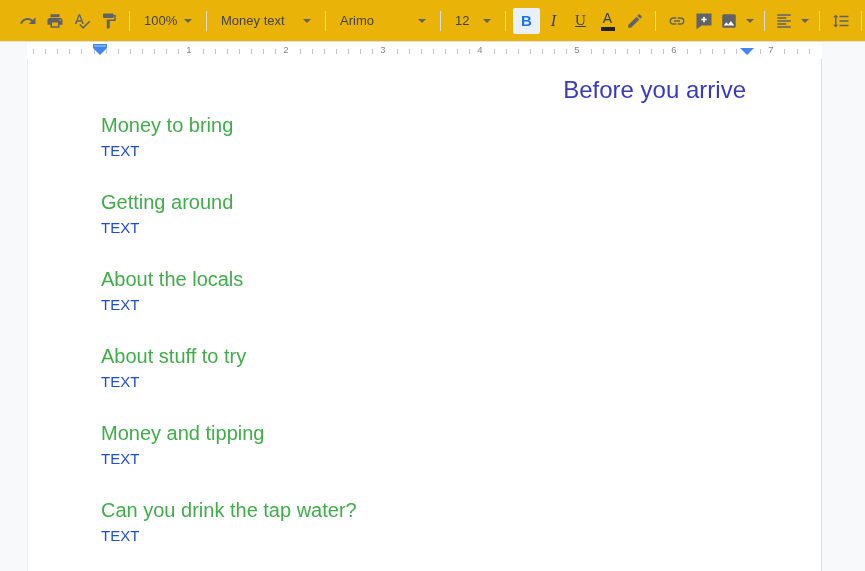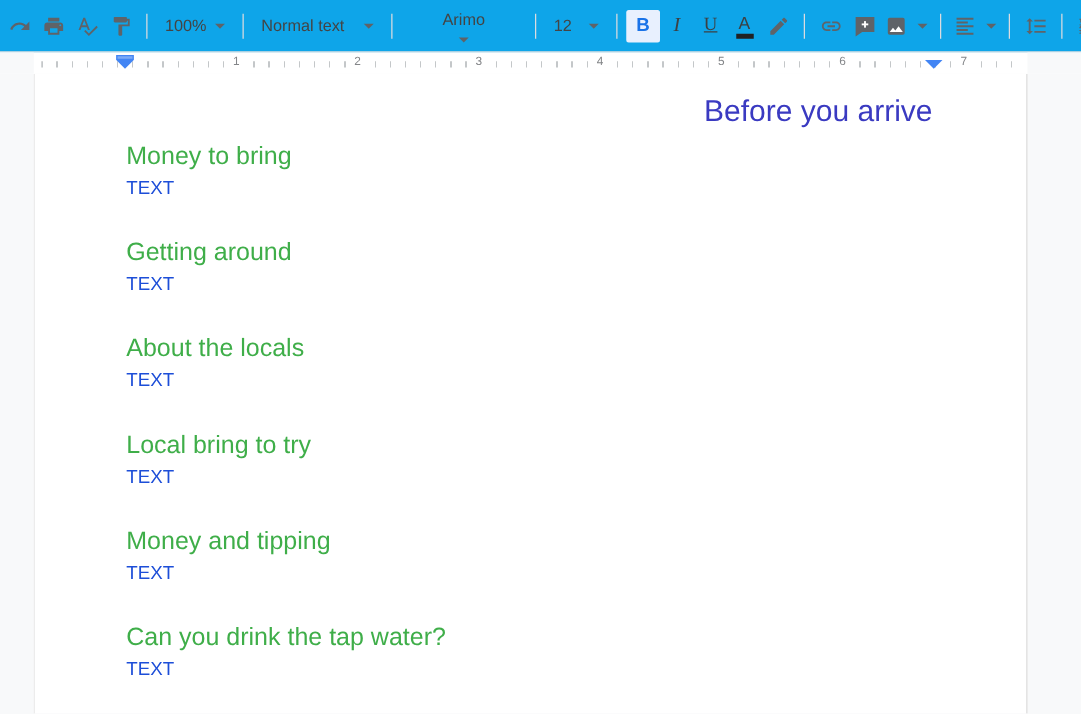--- a/index.html
+++ b/index.html
@@ -1,31 +1,31 @@
 <!DOCTYPE html>
 <html><head>
 <meta charset="utf-8">
 <style>
   * { margin:0; padding:0; box-sizing:border-box; }
   html,body { width:865px; height:571px; overflow:hidden; background:#f8f9fa;
     font-family:"Liberation Sans", sans-serif; }
 
   
-  .toolbar { height:42px; background:#0ea5e9; display:flex; align-items:center;
-    padding-left:2px; border-bottom:1px solid #e0e0e0; white-space:nowrap; }
+  .toolbar { height:42px; background:#eab308; display:flex; align-items:center;
+    padding-left:14px; border-bottom:1px solid #e0e0e0; white-space:nowrap; }
   .tbtn { width:27px; height:26px; display:flex; align-items:center; justify-content:center;
     border-radius:2px; flex:none; cursor:pointer; }
   .tbtn svg { width:18px; height:18px; fill:#5f6368; }
   .tbtn.wide { width:40px; justify-content:space-between; padding:0 3px; }
   .sep { width:1px; height:20px; background:#dadce0; margin:0 7px; flex:none; }
   .tdrop { height:26px; display:flex; align-items:center; justify-content:space-between;
     padding:0 7px; border-radius:2px; color:#444; font-size:13px; flex:none; cursor:pointer; }
   .w-zoom  { width:62px; }
   .w-style { width:104px; }
-  .w-font  { width:100px;flex-direction:column; }
+  .w-font  { width:100px; }
   .w-size  { width:50px; }
   .caret { width:0; height:0; border-left:4px solid transparent;
     border-right:4px solid transparent; border-top:4px solid #5f6368; flex:none; }
   .glyph-btn { font-size:15px; color:#3c4043; }
   .b-active { background:#e8f0fe; color:#1a73e8; font-weight:bold; }
   .i-glyph { font-family:"Liberation Serif", serif; font-style:italic; font-size:16px; }
   .u-glyph { font-family:"Liberation Serif", serif; text-decoration:underline; font-size:15px; }
   .tc { display:flex; flex-direction:column; align-items:center; }
   .tc-a { font-size:14px; color:#3c4043; line-height:15px; }
   .tc-bar { width:14px; height:4px; background:#202124; margin-top:1px; }
@@ -89,21 +89,21 @@
     <div class="sep"></div>
 
     <div class="tdrop w-zoom">
       <span>100%</span>
       <span class="caret"></span>
     </div>
 
     <div class="sep"></div>
 
     <div class="tdrop w-style">
-      <span>Normal text</span>
+      <span>Money text</span>
       <span class="caret"></span>
     </div>
 
     <div class="sep"></div>
 
     <div class="tdrop w-font">
       <span>Arimo</span>
       <span class="caret"></span>
     </div>
 
@@ -213,21 +213,21 @@
       </div>
       <div class="doc-section">
         <h2 class="doc-heading">Getting around</h2>
         <p class="doc-body">TEXT</p>
       </div>
       <div class="doc-section">
         <h2 class="doc-heading">About the locals</h2>
         <p class="doc-body">TEXT</p>
       </div>
       <div class="doc-section">
-        <h2 class="doc-heading">Local bring to try</h2>
+        <h2 class="doc-heading">About stuff to try</h2>
         <p class="doc-body">TEXT</p>
       </div>
       <div class="doc-section">
         <h2 class="doc-heading">Money and tipping</h2>
         <p class="doc-body">TEXT</p>
       </div>
       <div class="doc-section">
         <h2 class="doc-heading">Can you drink the tap water?</h2>
         <p class="doc-body">TEXT</p>
       </div>

